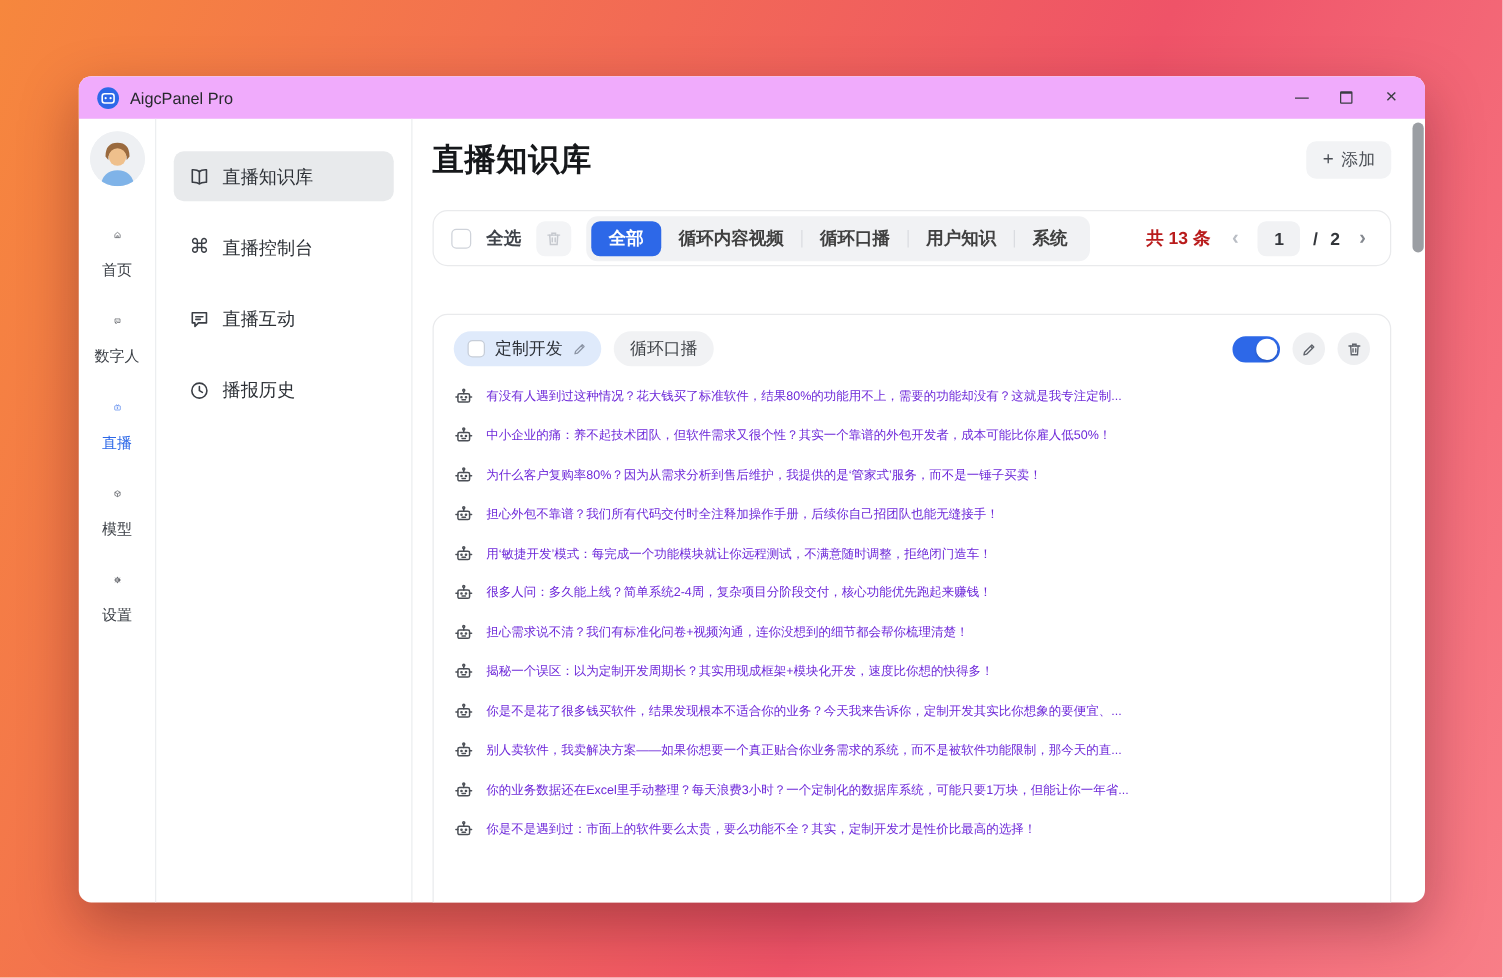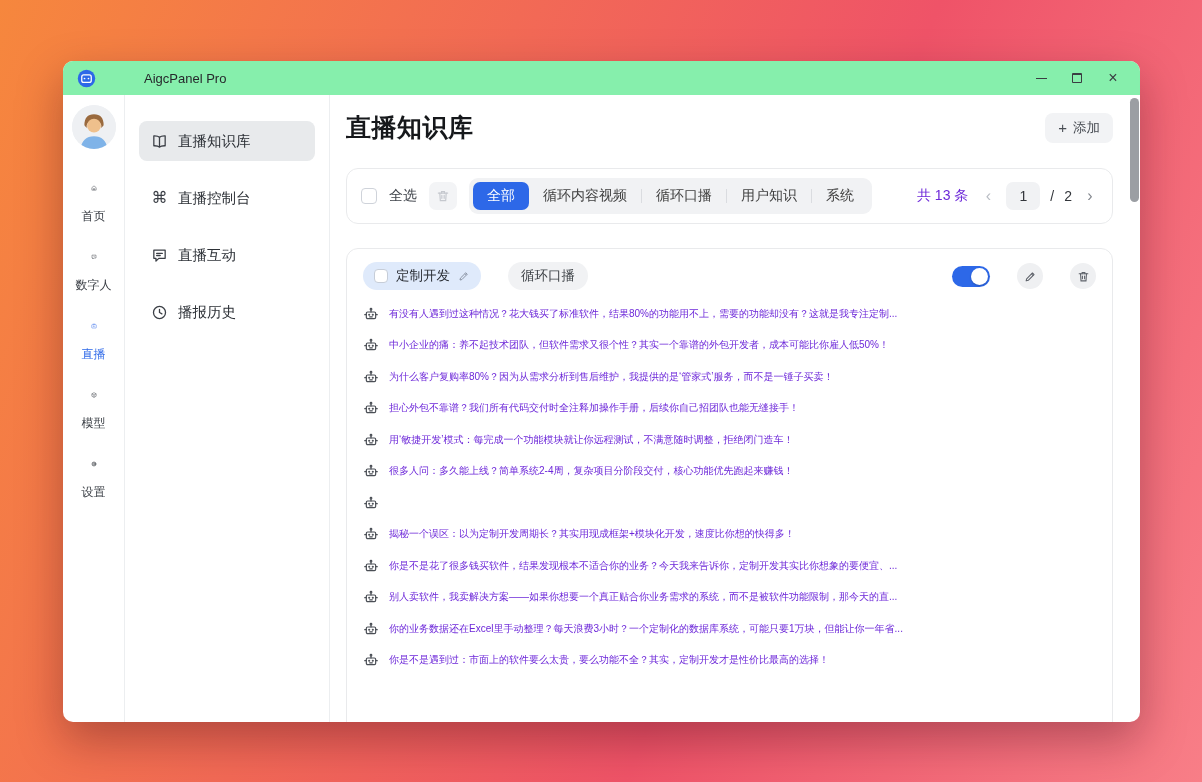--- a/index.html
+++ b/index.html
@@ -9,21 +9,21 @@
     position: relative; overflow: hidden;
   }
 
   
   .window {
     position:absolute; left:63px; top:61px; width:1077px; height:661px;
     background:#fff; border-radius:10px; overflow:hidden;
     box-shadow: 0 18px 45px rgba(60,10,20,.35);
     display:flex; flex-direction:column;
   }
-  .titlebar { height:34px; flex:none; display:flex; align-items:center; padding:14px 14px; background:#86efac;gap:40px; }
+  .titlebar { height:34px; flex:none; display:flex; align-items:center; padding:14px 14px; background:#f0abfc; }
   .app-icon { width:19px; height:19px; margin-right:8px; flex:none; }
   .titlebar-title { font-size:13px; color:#26282c; }
   .titlebar-spacer { flex:1; }
   .win-controls { display:flex; align-items:center; gap:10px; }
   .win-btn { width:26px; height:24px; display:flex; align-items:center; justify-content:center; color:#3a3d42; cursor:default; }
   .win-btn .min-glyph { display:block; width:11px; border-top:1.6px solid #3a3d42; }
   .win-btn .max-glyph { display:block; width:10px; height:10px; border:1.6px solid #3a3d42; border-top-width:2.4px; border-radius:1px; }
   .win-btn .close-glyph { font-size:16px; line-height:1; }
 
   .win-body { flex:1; display:flex; min-height:0; }
@@ -57,45 +57,45 @@
   .page-title { font-size:25px; font-weight:800; color:#16181b; letter-spacing:.5px; }
   .add-btn {
     height:30px; padding:0 13px; border:none; border-radius:8px; background:#f2f3f5;
     color:#4a4e55; font-size:13.5px; display:flex; align-items:center; gap:6px; cursor:pointer;
     font-family:inherit;
   }
   .add-btn .plus { font-size:15px; line-height:1; }
 
   
   .filter-card {
-    flex:none; height:56px; margin-bottom:24px; border:1px solid #e9eaec; border-radius:12px;
-    display:flex; align-items:center; gap:12px; padding:0 14px; background:#fff;
+    flex:none; height:45px; margin-bottom:38px; border:1px solid #e9eaec; border-radius:12px;
+    display:flex; align-items:center; gap:12px; padding:0 14px; background:#fff;font-weight:bold;
   }
   .checkbox { width:16px; height:16px; border:1.5px solid #cfd3da; border-radius:4px; background:#fff; flex:none; cursor:pointer; }
   .select-all-label { font-size:14px; color:#3f434a; }
   .icon-btn-disabled {
     width:28px; height:28px; border-radius:7px; background:#f3f4f6; border:none;
     display:flex; align-items:center; justify-content:center; color:#c5c8ce; cursor:default;
   }
   .icon-btn-disabled svg { width:14px; height:14px; }
   .segmented { height:36px; background:#f1f2f4; border-radius:9px; display:flex; align-items:center; padding:0 4px; }
   .seg-tab { padding:0 14px; height:28px; display:flex; align-items:center; font-size:14px; color:#404040; border-radius:7px; cursor:pointer; white-space:nowrap; }
   .seg-tab.active { background:#2d68e8; color:#fff; }
   .seg-sep { width:1px; height:14px; background:#dadce0; flex:none; }
   .filter-spacer { flex:1; }
-  .total-count { font-size:14px; color:#6d28d9; white-space:nowrap; }
+  .total-count { font-size:14px; color:#b91c1c; white-space:nowrap; }
   .pager { display:flex; align-items:center; gap:10px; }
   .pager-arrow { font-size:16px; color:#b9bdc4; width:16px; text-align:center; cursor:pointer; }
   .pager-arrow.next { color:#84888f; }
   .page-box { min-width:34px; height:28px; background:#f1f2f4; border-radius:7px; display:flex; align-items:center; justify-content:center; font-size:14px; color:#33363b; }
   .page-total { font-size:14px; color:#33363b; }
 
   
   .content-card { flex:none; border:1px solid #e9eaec; border-radius:12px; padding:13px 16px; background:#fff; height:620px; }
-  .card-header { height:28px; margin-bottom:8px; display:flex; align-items:center; gap:27px;justify-content:space-between; }
+  .card-header { height:28px; margin-bottom:8px; display:flex; align-items:center; gap:10px;justify-content:space-between; }
   .tag-primary {
     height:28px; background:#dfeafb; border-radius:15px; display:flex; align-items:center; gap:8px;
     padding:0 11px; cursor:pointer;
   }
   .tag-primary .checkbox { width:14px; height:14px; border-color:#c6cdd8; }
   .tag-primary .tag-label { font-size:13.5px; color:#2b2f36; }
   .tag-primary svg { width:12px; height:12px; color:#8a93a3; }
   .tag-type { height:28px; background:#f1f2f4; border-radius:15px; display:flex; align-items:center; padding:0 13px; font-size:13.5px; color:#3e4247; }
   .card-header-spacer { flex:1; }
   .toggle { width:38px; height:21px; border-radius:11px; background:#2d68e8; position:relative; flex:none; cursor:pointer; }
@@ -394,20 +394,21 @@
                 <svg viewBox="0 0 24 24" fill="none" stroke="currentColor" stroke-width="1.8" stroke-linecap="round">
                   <rect x="5" y="9" width="14" height="10" rx="2"></rect>
                   <path d="M12 9 V6.2"></path>
                   <circle cx="12" cy="4.8" r="1.2"></circle>
                   <circle cx="9.3" cy="13.2" r="0.7" fill="currentColor"></circle>
                   <circle cx="14.7" cy="13.2" r="0.7" fill="currentColor"></circle>
                   <path d="M10 16.3 h4"></path>
                   <path d="M2.6 13 h2.4 M19 13 h2.4"></path>
                 </svg>
               </span>
+              <span class="row-text">担心需求说不清？我们有标准化问卷+视频沟通，连你没想到的细节都会帮你梳理清楚！</span>
             </div>
 
             <div class="row">
               <span class="robot">
                 <svg viewBox="0 0 24 24" fill="none" stroke="currentColor" stroke-width="1.8" stroke-linecap="round">
                   <rect x="5" y="9" width="14" height="10" rx="2"></rect>
                   <path d="M12 9 V6.2"></path>
                   <circle cx="12" cy="4.8" r="1.2"></circle>
                   <circle cx="9.3" cy="13.2" r="0.7" fill="currentColor"></circle>
                   <circle cx="14.7" cy="13.2" r="0.7" fill="currentColor"></circle>

